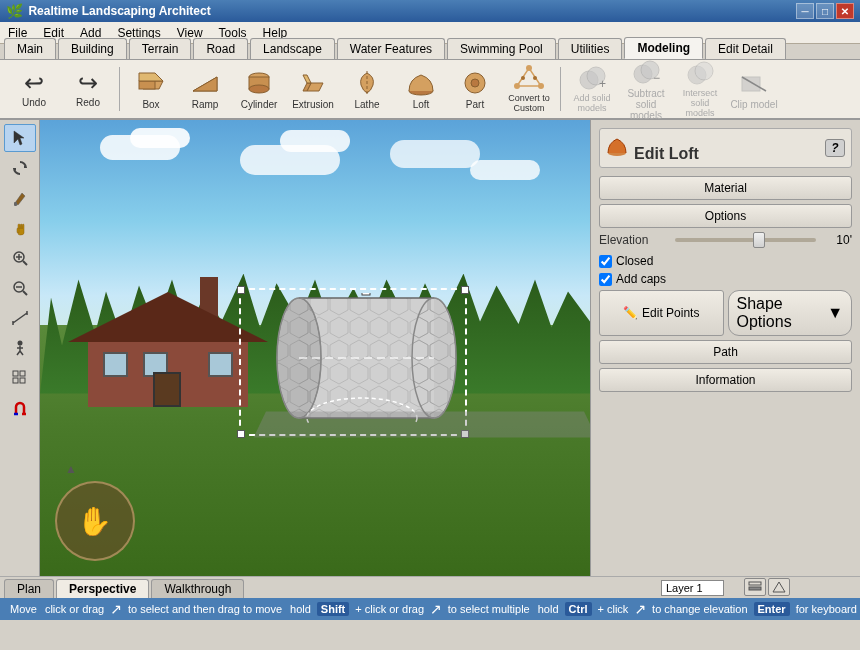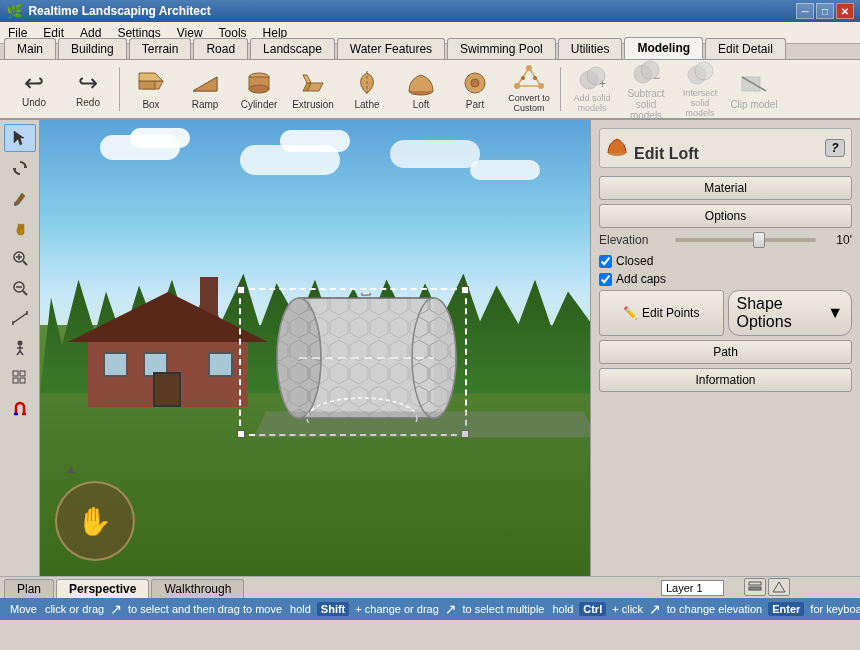--- a/index.html
+++ b/index.html
@@ -807,21 +807,21 @@
   </div>
 </div>
 
 <div id="statusbar">
   <span class="status-seg">Move</span>
   <span class="status-seg">click or drag</span>
   <span style="margin:0 2px;font-size:14px;">↗</span>
   <span class="status-seg">to select and then drag to move</span>
   <span class="status-seg">hold</span>
   <span class="status-key">Shift</span>
-  <span class="status-seg">+ change or drag</span>
+  <span class="status-seg">+ click or drag</span>
   <span style="margin:0 2px;font-size:14px;">↗</span>
   <span class="status-seg">to select multiple</span>
   <span class="status-seg">hold</span>
   <span class="status-key">Ctrl</span>
   <span class="status-seg">+ click</span>
   <span style="margin:0 2px;font-size:14px;">↗</span>
   <span class="status-seg">to change elevation</span>
   <span class="status-key">Enter</span>
   <span class="status-seg">for keyboard</span>
 </div>

